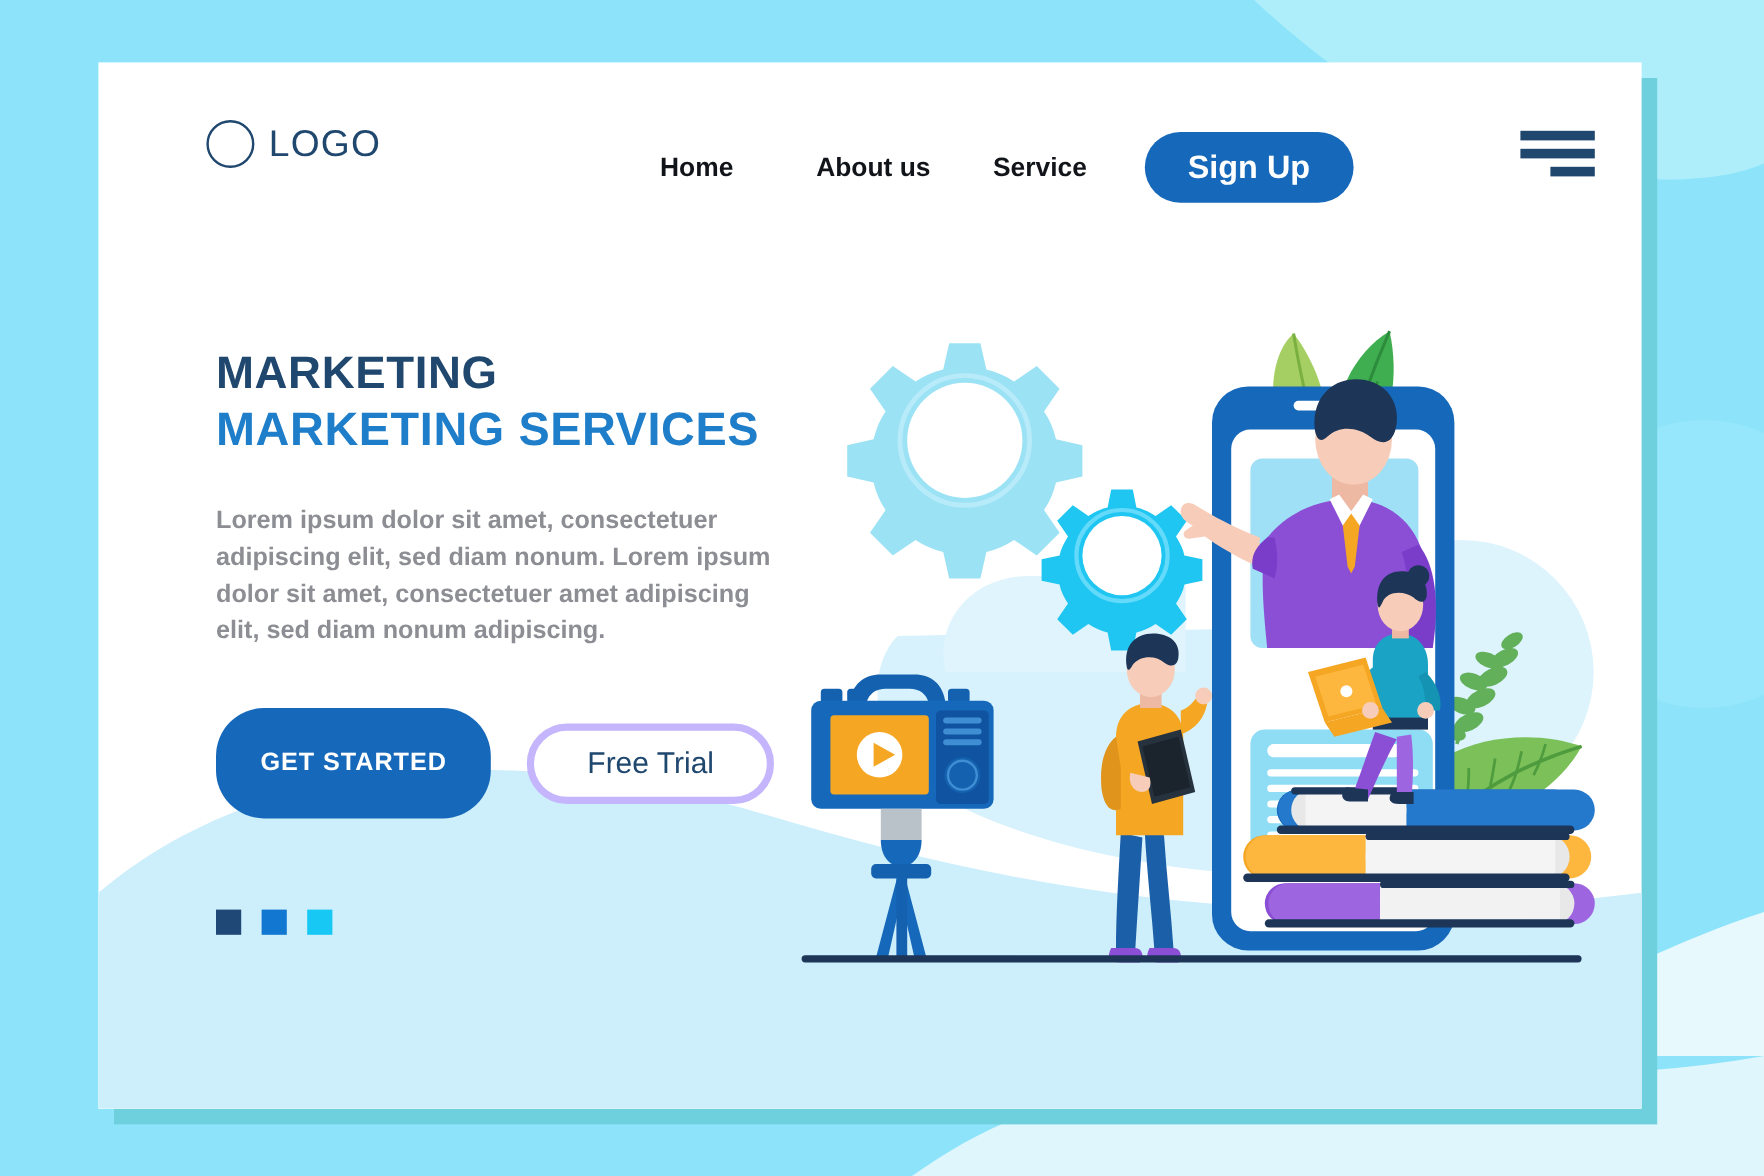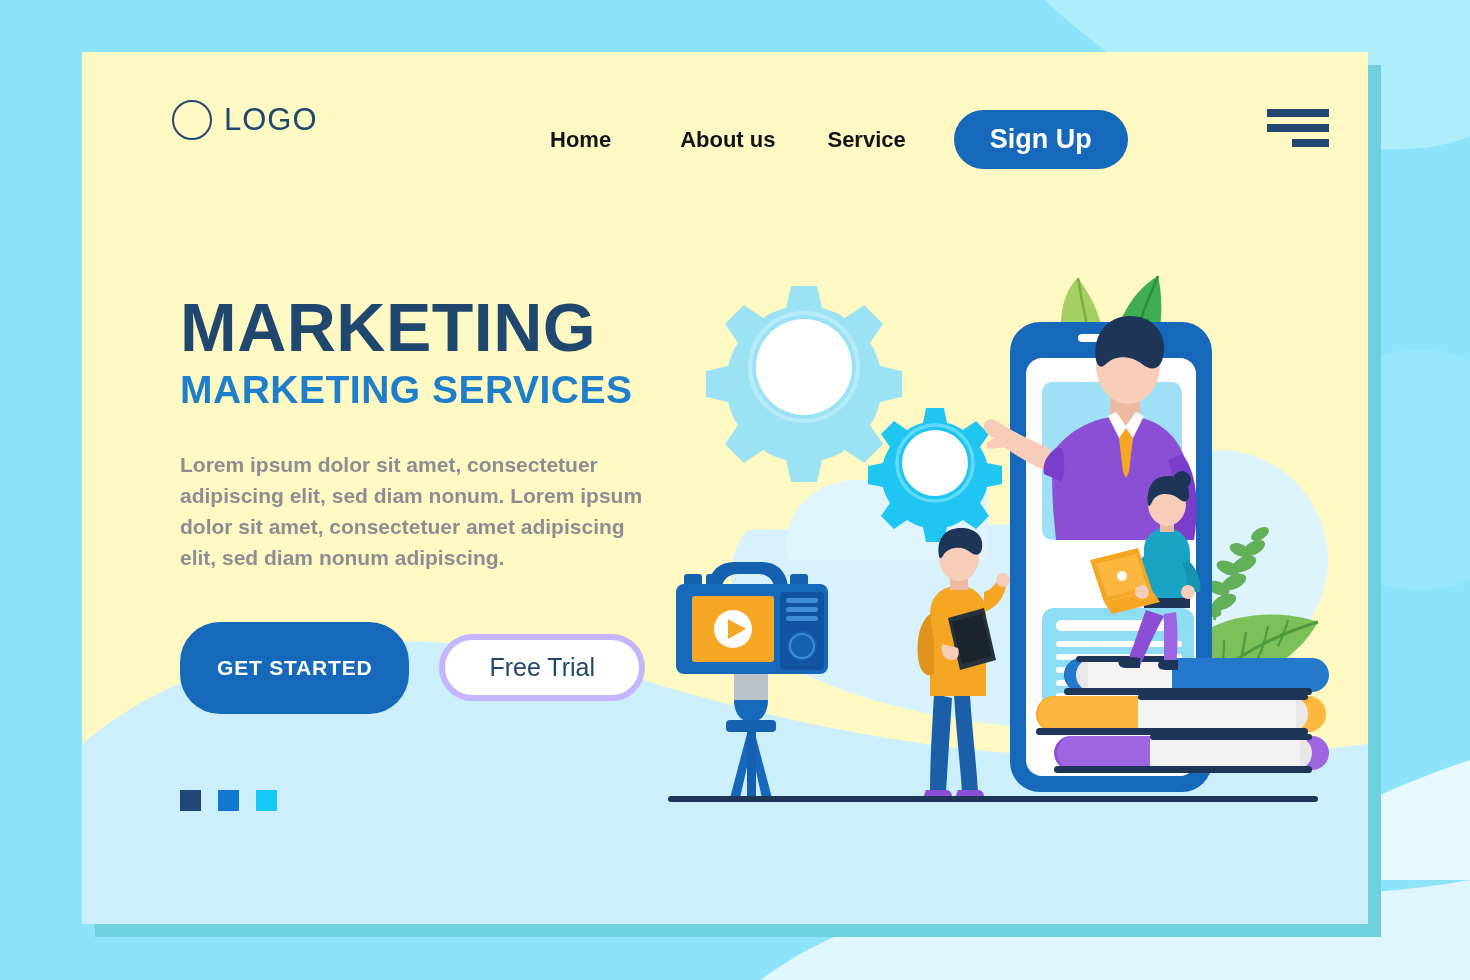--- a/index.html
+++ b/index.html
@@ -11,21 +11,21 @@
   }
 
   
   #bg-layer { position:absolute; inset:0; z-index:0; }
 
   
   #page-card {
     position:absolute;
     left:82px; top:52px;
     width:1286px; height:872px;
-    background:#fef9c3;
+    background:#ffffff;
     z-index:3;
     overflow:hidden;
   }
   #card-shadow {
     position:absolute;
     left:95px; top:65px;
     width:1286px; height:872px;
     background:#6fd0dd;
     z-index:2;
   }
@@ -66,21 +66,21 @@
     display:flex; flex-direction:column; align-items:flex-end; gap:7px;
   }
   #menu-toggle span { display:block; height:8px; background:#20486f; }
   .bar-1 { width:62px; }
   .bar-2 { width:62px; }
   .bar-3 { width:37px; }
 
   
   #hero-copy { position:absolute; left:98px; top:240px; width:520px; z-index:15; }
   #hero-title {
-    font-size:68px; font-weight:bold; color:#20486f;
+    font-size:38px; font-weight:bold; color:#20486f;
     letter-spacing:0.5px; line-height:1.05;
   }
   #hero-subtitle {
     font-size:39px; color:#1f7ec9; letter-spacing:0.5px;
     margin-top:6px; line-height:1.1;
   }
   #hero-paragraph {
     margin-top:38px; font-size:21px; line-height:1.47;
     color:#8c8e93; max-width:470px;font-weight:bold;
   }

